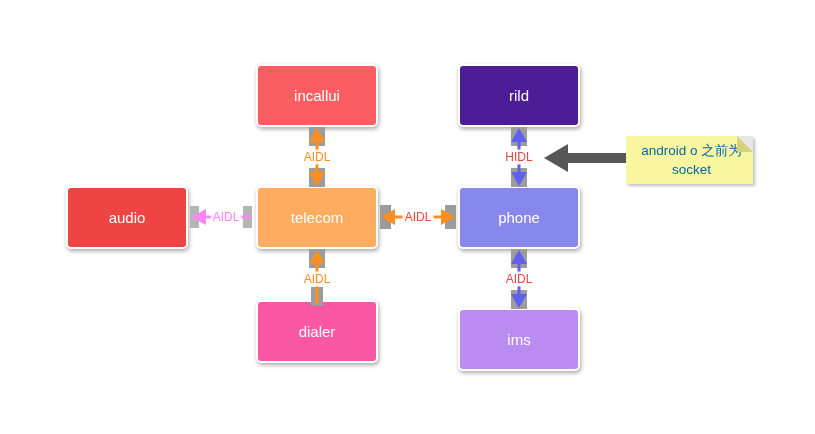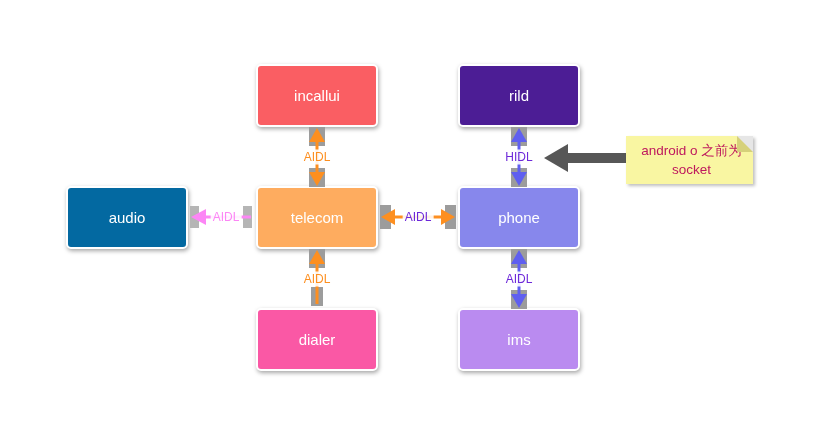--- a/index.html
+++ b/index.html
@@ -6,60 +6,60 @@
   #canvas{position:relative;width:815px;height:412px;background:#ffffff;overflow:hidden;
           font-family:"Liberation Sans","DejaVu Sans",sans-serif;}
   .node{position:absolute;width:122px;height:63px;border:2px solid #fff;border-radius:5px;
         box-shadow:1px 2px 4px rgba(0,0,0,0.35);display:flex;align-items:center;justify-content:center;
         color:#fff;font-size:15px;box-sizing:border-box;}
   .n-incallui{left:256px;top:64px;}
   .n-rild{left:458px;top:64px;}
   .n-audio{left:66px;top:186px;}
   .n-telecom{left:256px;top:186px;}
   .n-phone{left:458px;top:186px;}
-  .n-dialer{left:256px;top:308px;}
+  .n-dialer{left:256px;top:300px;}
   .n-ims{left:458px;top:308px;text-align:center;}
   .edge{position:absolute;}
   .e-incallui-telecom{left:297px;top:127px;}
   .e-rild-phone{left:499px;top:127px;}
   .e-dialer-telecom{left:297px;top:249px;}
   .e-phone-ims{left:499px;top:249px;}
   .e-telecom-phone{left:380px;top:199px;}
   .e-telecom-audio{left:190px;top:202px;}
   .e-note-arrow{left:542px;top:142px;}
   .edge-label{position:absolute;transform:translate(-50%,-50%);font-size:12px;line-height:15px;
         background:rgba(255,255,255,0.88);padding:0 2px;white-space:nowrap;z-index:5;}
   .lbl-orange{color:#fd8f20;}
-  .lbl-blue{color:#6d28d9;}
+  .lbl-blue{color:#ef4444;}
   .lbl-pink{color:#fc86f5;}
   .l-1{left:317px;top:157px;}
   .l-2{left:519px;top:157px;}
   .l-3{left:226px;top:217px;}
   .l-4{left:418px;top:217px;}
   .l-5{left:317px;top:279px;}
   .l-6{left:519px;top:279px;}
   .note{position:absolute;left:626px;top:136px;width:127px;height:48px;background:#f9f6a2;
-        box-shadow:2px 2px 3px rgba(0,0,0,0.25);color:#be185d;font-size:13.5px;line-height:1.4;
+        box-shadow:2px 2px 3px rgba(0,0,0,0.25);color:#0369a1;font-size:13.5px;line-height:1.4;
         text-align:center;display:flex;align-items:center;justify-content:center;box-sizing:border-box;
         padding:2px 2px 0 6px;}
   .note::before{content:"";position:absolute;top:0;right:0;border-style:solid;
         border-width:0 16px 16px 0;border-color:#e6e6e6 #e6e6e6 #d6d17a #d6d17a;}
 </style>
 </head>
 <body>
 
 <div id="canvas">
 
   <div class="node n-incallui" style="background: rgb(250, 94, 99);">
     <span>incallui</span>
   </div>
   <div class="node n-rild" style="background: #4c1d95;">
     <span>rild</span>
   </div>
-  <div class="node n-audio" style="background: #0369a1;">
+  <div class="node n-audio" style="background: #ef4444;">
     <span>audio</span>
   </div>
   <div class="node n-telecom" style="background: rgb(254, 172, 95);">
     <span>telecom</span>
   </div>
   <div class="node n-phone" style="background: rgb(135, 135, 236);">
     <span>phone</span>
   </div>
   <div class="node n-dialer" style="background: rgb(250, 88, 165);">
     <span>dialer</span>

